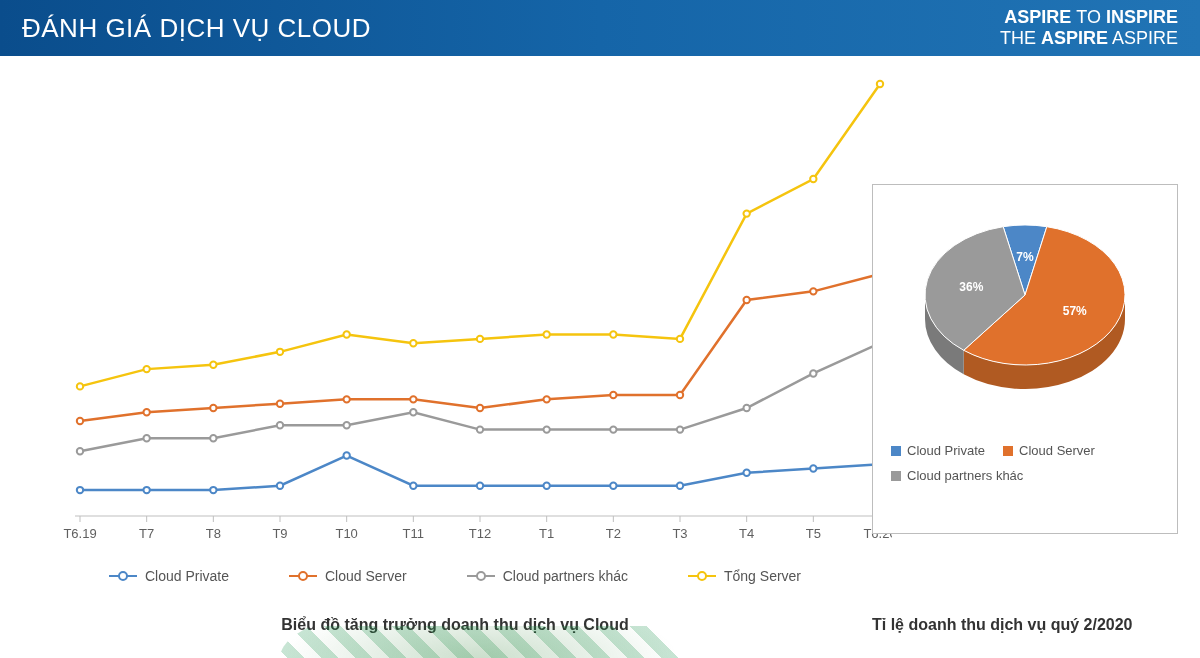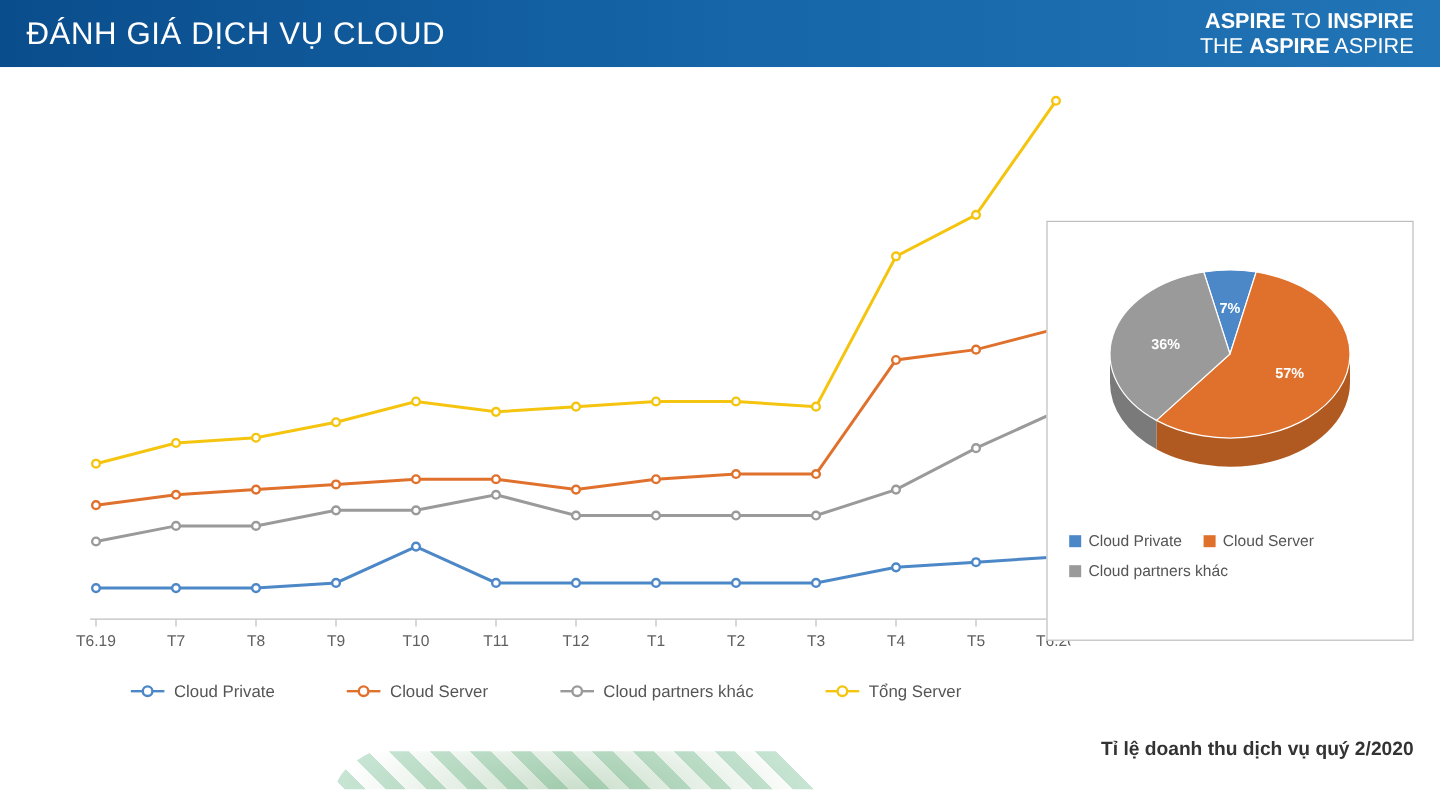--- a/index.html
+++ b/index.html
@@ -118,21 +118,21 @@
     gap: 10px 18px;
     padding: 0 8px;
   }
   .pie-legend .pl-item { display: flex; align-items: center; gap: 6px; }
   .pl-sw { width: 10px; height: 10px; }
   .pie-caption {
     position: absolute;
     right: 22px;
     top: 560px;
     width: 306px;
-    text-align: right;
+    text-align: left;
     font-size: 16px;
     font-weight: 700;
     color: #333;
   }
   .bottom-deco {
     position: absolute;
     left: 0; bottom: 0;
     width: 100%;
     height: 32px;
     overflow: hidden;
@@ -266,20 +266,21 @@
     <div class="legend-item">
       <span class="legend-swatch-line" style="background:#9A9A9A;color:#9A9A9A"></span>
       <span>Cloud partners khác</span>
     </div>
     <div class="legend-item">
       <span class="legend-swatch-line" style="background:#F5C40E;color:#F5C40E"></span>
       <span>Tổng Server</span>
     </div>
   </div>
 
+  <div class="line-chart-caption">Biểu đồ tăng trưởng doanh thu dịch vụ Cloud</div>
 
   <div class="pie-panel">
     <div class="pie-wrap">
       <svg viewBox="0 0 220 190" id="pie-svg">
           <path d="M 210 82 A 100 70 0 0 1 48.709294634702374 137.31085086629832 L 48.709294634702374 161.31085086629832 A 100 70 0 0 0 210 106 Z" fill="#b05a22"></path>
           <path d="M 48.709294634702374 137.31085086629832 A 100 70 0 0 1 10 82.00000000000001 L 10 106.00000000000001 A 100 70 0 0 0 48.709294634702374 161.31085086629832 Z" fill="#7a7a7a"></path>
           <path d="M 110 82 L 88.18567586034574 13.685826664287674 A 100 70 0 0 1 131.81432413965427 13.685826664287688 Z" fill="#4C87C7" stroke="#ffffff" stroke-width="1"></path>
           <path d="M 110 82 L 131.81432413965427 13.685826664287688 A 100 70 0 1 1 48.709294634702374 137.31085086629832 Z" fill="#E0712C" stroke="#ffffff" stroke-width="1"></path>
           <path d="M 110 82 L 48.709294634702374 137.31085086629832 A 100 70 0 0 1 88.18567586034567 13.685826664287688 Z" fill="#9A9A9A" stroke="#ffffff" stroke-width="1"></path>
           <text x="110" y="47.5" class="pie-label">7%</text>

